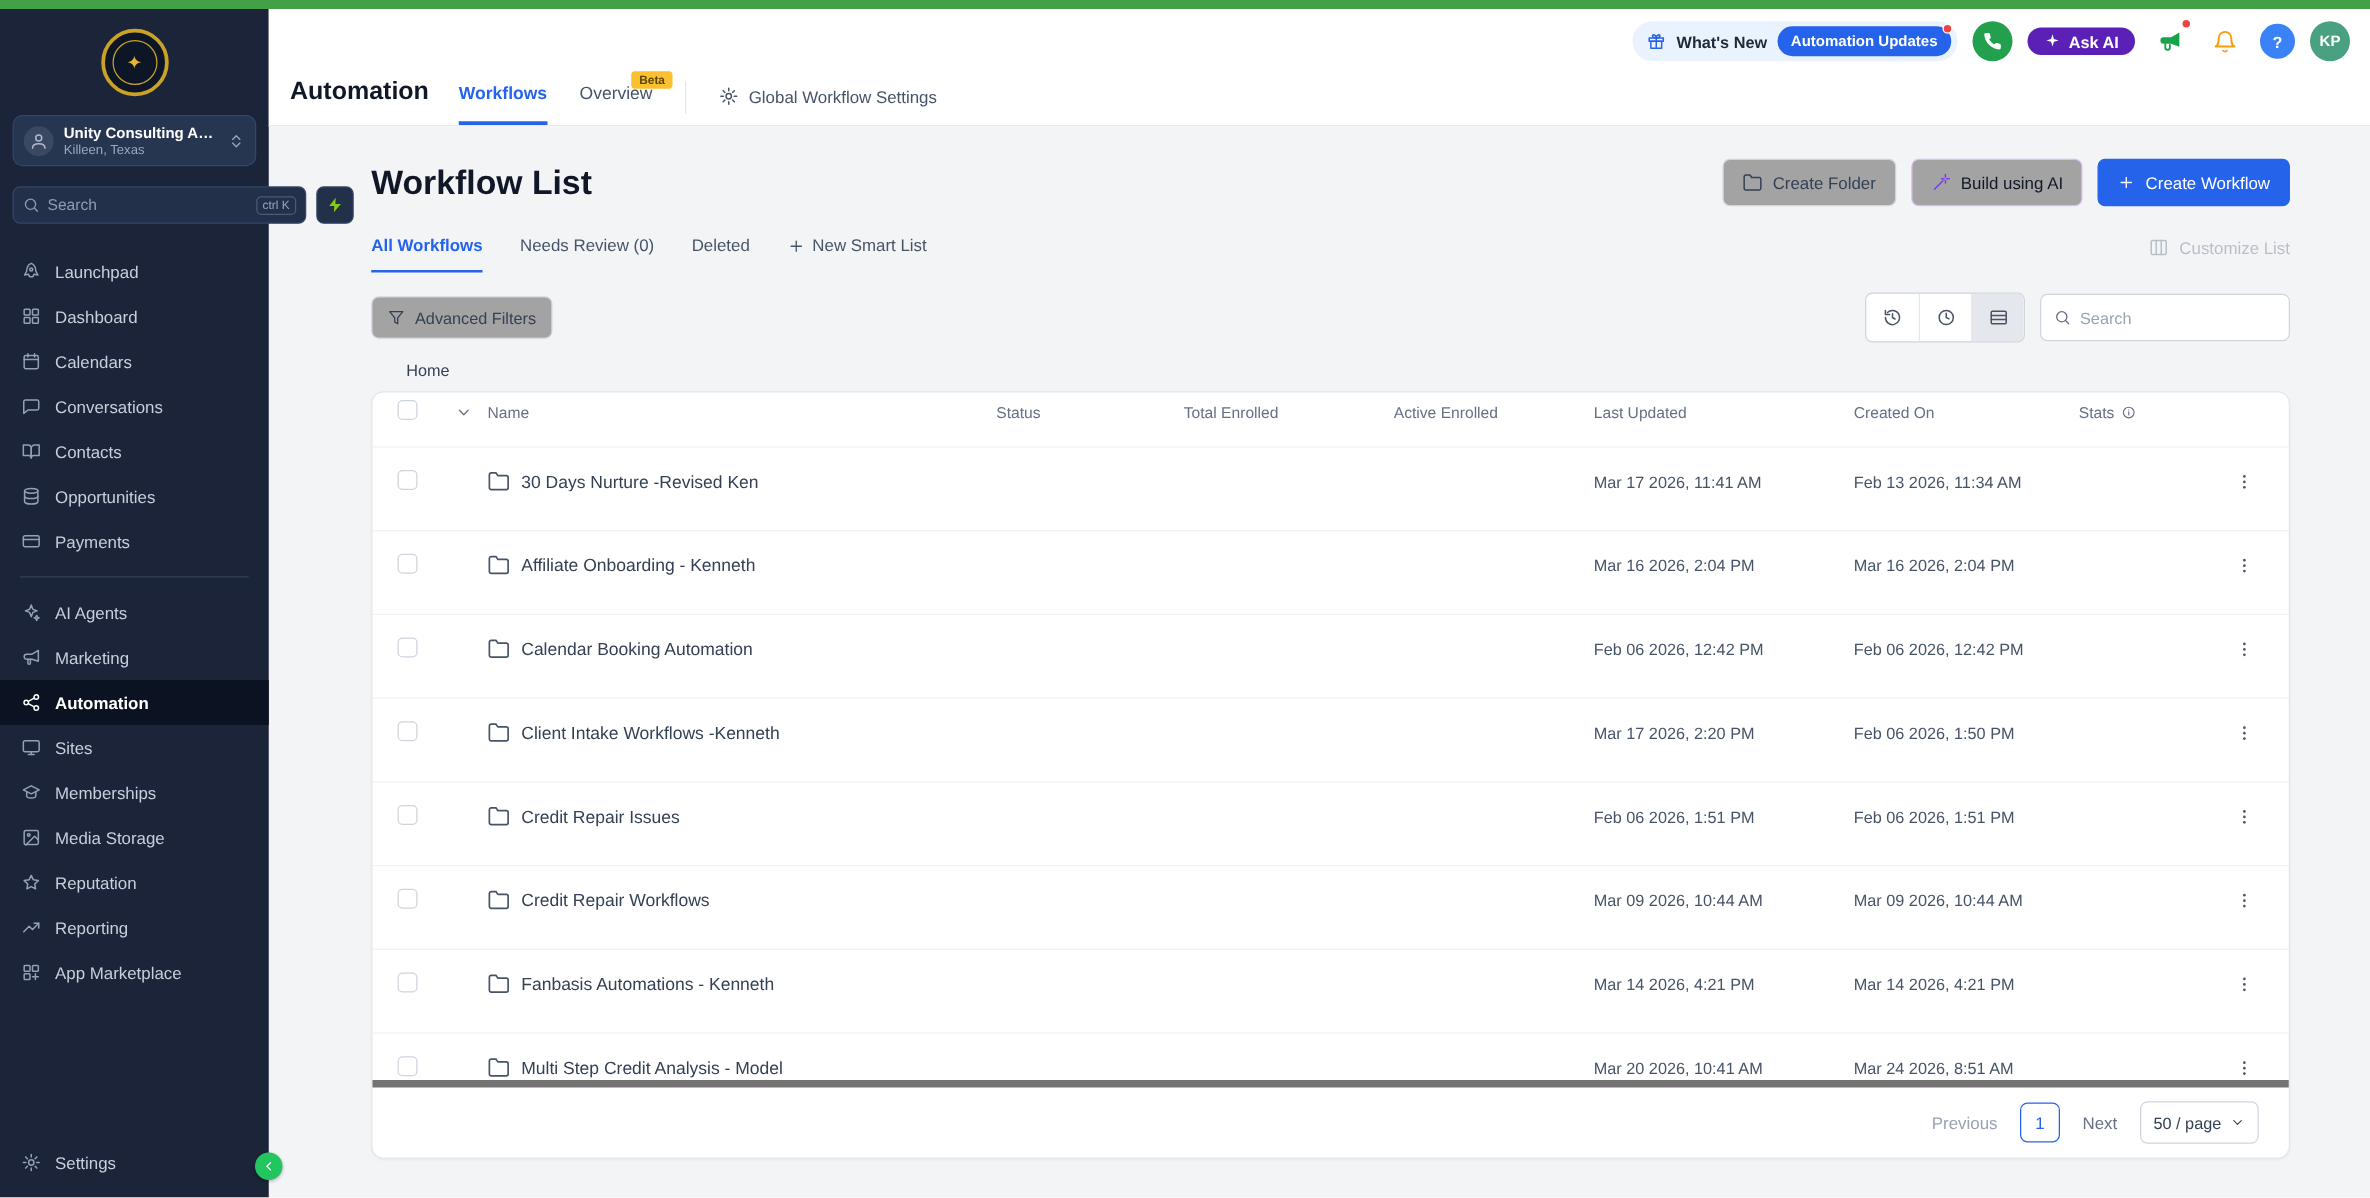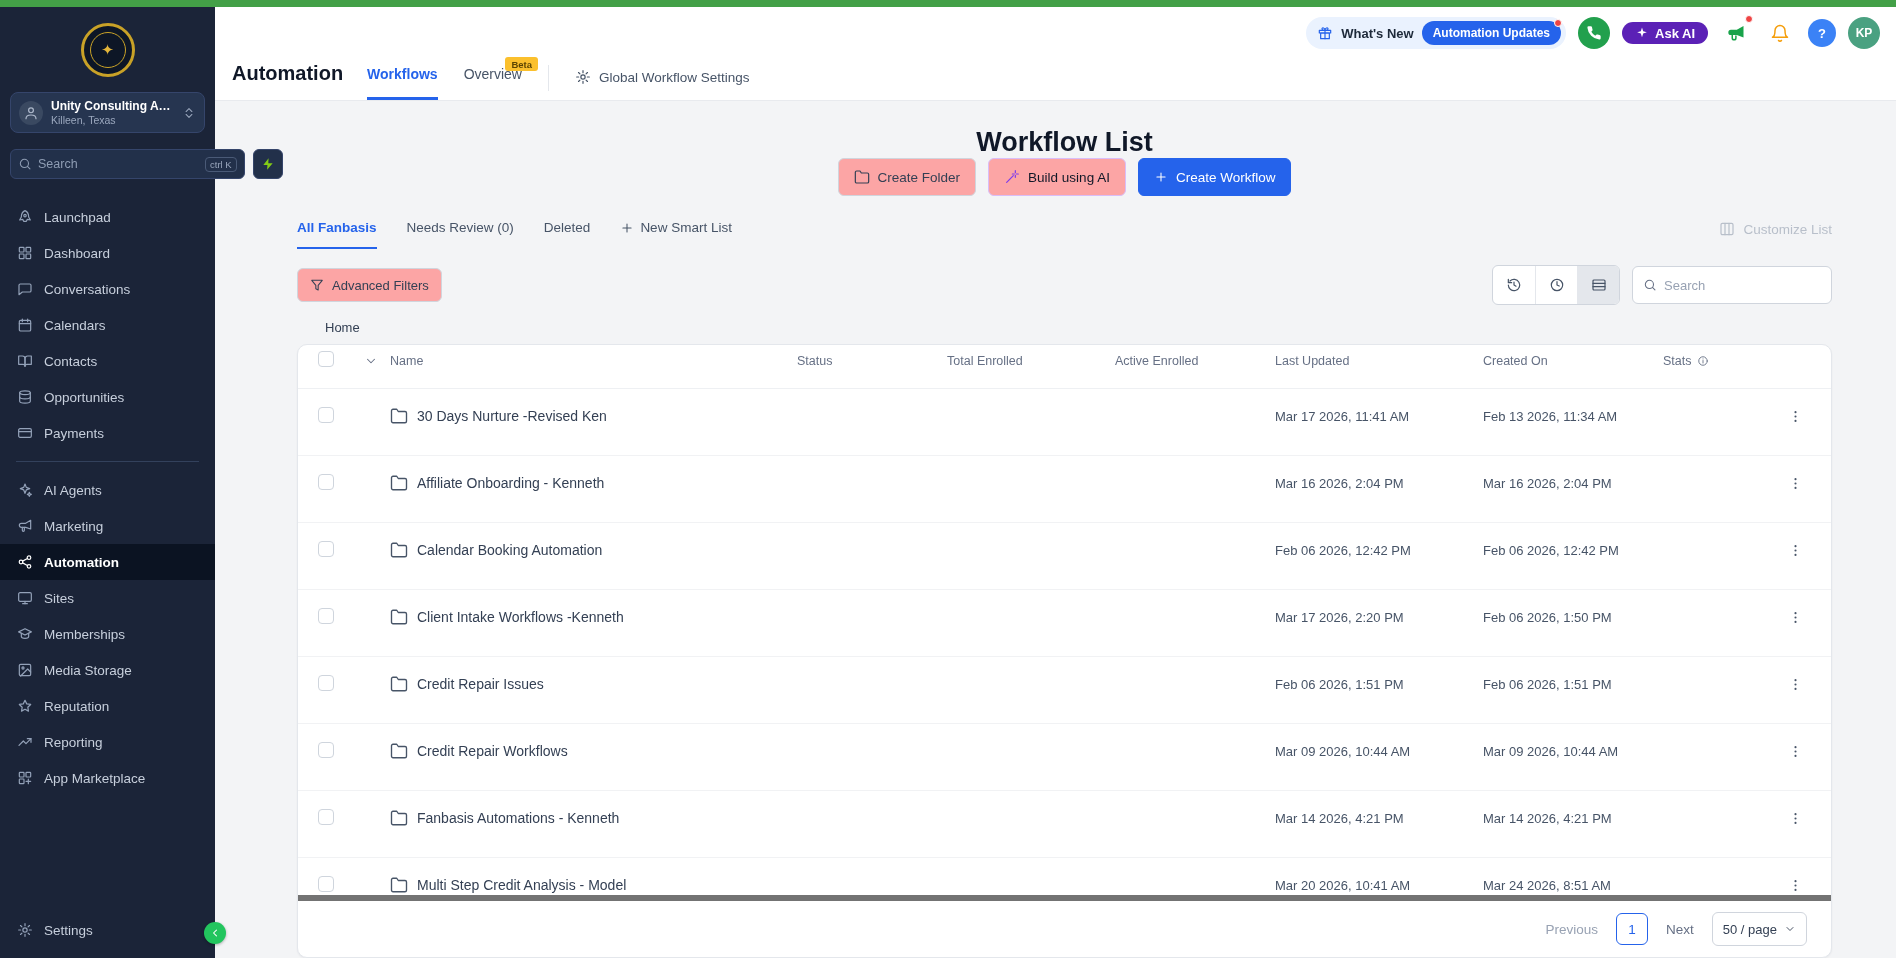--- a/index.html
+++ b/index.html
@@ -66,24 +66,24 @@
   .phone-btn { width:32px; height:32px; border-radius:50%; background:var(--phone-green,#22a04d); color:#fff; display:flex; align-items:center; justify-content:center; padding:8px; }
   .askai { height:22px; border-radius:16px; background:var(--ask-ai-purple,#5b21b6); color:#fff; padding:0 13px; display:flex; align-items:center; gap:6px; font-size:13px; font-weight:600; }
   .ghost-btn { position:relative; width:32px; height:32px; display:flex; align-items:center; justify-content:center; }
   .announce { color:#18a34a; }
   .bell { color:var(--bell-orange,#f59e0b); }
   .help-btn { width:28px; height:28px; border-radius:50%; background:var(--help-blue,#3b82f6); color:#fff; font-size:13px; font-weight:700; display:flex; align-items:center; justify-content:center; }
   .avatar { width:32px; height:32px; border-radius:50%; background:var(--avatar-green,#4aa181); color:#fff; font-size:12px; font-weight:700; display:flex; align-items:center; justify-content:center; cursor:pointer; }
 
   
   .content { flex:1; min-width:0; padding:0 64px 0 82px; }
-  .page-head { display:flex; justify-content:space-between; align-items:center; margin-top:26px;flex-direction:column; }
+  .page-head { display:flex; justify-content:space-between; align-items:center; margin-top:26px; }
   .page-head h1 { font-size:27px; font-weight:700; color:#101828; }
   .head-actions { display:flex; align-items:center; gap:12px; }
-  .btn { height:38px; display:inline-flex; align-items:center; gap:8px; padding:0 15px; border-radius:6px; font-size:13.5px; font-weight:500; border:1px solid #d0d5dd; background:#fca5a5; color:#344054; }
+  .btn { height:38px; display:inline-flex; align-items:center; gap:8px; padding:0 15px; border-radius:6px; font-size:13.5px; font-weight:500; border:1px solid #d0d5dd; background:#a3a3a3; color:#344054; }
   .btn-ai { border-color:#d9bdf8; color:#101828; }
   .btn-ai .wand { color:#7c3aed; }
   .btn-primary { background:var(--accent-blue,#2563eb); border-color:var(--accent-blue,#2563eb); color:#fff; }
   .page-tabs { display:flex; align-items:flex-end; gap:30px; margin-top:24px; }
   .p-tab { padding-bottom:12px; font-size:13.5px; color:#475467; border-bottom:2px solid transparent; cursor:pointer; display:flex; align-items:center; gap:6px; }
   .p-tab.active { color:var(--accent-blue,#2563eb); font-weight:600; border-bottom-color:var(--accent-blue,#2563eb); }
   .customize { margin-left:auto; display:flex; align-items:center; gap:8px; font-size:13.5px; color:#b8bfca; padding-bottom:12px; }
   .filters-row { display:flex; align-items:center; margin-top:16px; }
   .btn-sm { height:34px; padding:0 12px; font-size:13px; }
   .filters-right { margin-left:auto; display:flex; align-items:center; gap:12px; }
@@ -185,35 +185,35 @@
               <rect x="13.5" y="3.5" width="7" height="7" rx="1"></rect>
               <rect x="3.5" y="13.5" width="7" height="7" rx="1"></rect>
               <rect x="13.5" y="13.5" width="7" height="7" rx="1"></rect>
             </svg>
           </span>
         <span>Dashboard</span>
       </div>
       <div class="nav-item">
         <span class="nicon i16">
             <svg class="ic" viewBox="0 0 24 24">
-              <path d="M21 14.5a2 2 0 0 1-2 2H8l-5 4v-14a2 2 0 0 1 2-2h14a2 2 0 0 1 2 2z"></path>
-            </svg>
-          </span>
-        <span>Conversations</span>
-      </div>
-      <div class="nav-item">
-        <span class="nicon i16">
-            <svg class="ic" viewBox="0 0 24 24">
               <rect x="3.5" y="5" width="17" height="16" rx="2"></rect>
               <line x1="8" y1="3" x2="8" y2="7"></line>
               <line x1="16" y1="3" x2="16" y2="7"></line>
               <line x1="3.5" y1="10" x2="20.5" y2="10"></line>
             </svg>
           </span>
         <span>Calendars</span>
+      </div>
+      <div class="nav-item">
+        <span class="nicon i16">
+            <svg class="ic" viewBox="0 0 24 24">
+              <path d="M21 14.5a2 2 0 0 1-2 2H8l-5 4v-14a2 2 0 0 1 2-2h14a2 2 0 0 1 2 2z"></path>
+            </svg>
+          </span>
+        <span>Conversations</span>
       </div>
       <div class="nav-item">
         <span class="nicon i16">
             <svg class="ic" viewBox="0 0 24 24">
               <path d="M2.5 4.5h5.5a4 4 0 0 1 4 4v11.5a3 3 0 0 0-3-3h-6.5z"></path>
               <path d="M21.5 4.5H16a4 4 0 0 0-4 4v11.5a3 3 0 0 1 3-3h6.5z"></path>
             </svg>
           </span>
         <span>Contacts</span>
       </div>
@@ -458,21 +458,21 @@
                   <line x1="5" y1="12" x2="19" y2="12"></line>
                 </svg>
               </span>
             <span>Create Workflow</span>
           </button>
         </div>
       </div>
 
       <div class="page-tabs">
         <div class="p-tab active">
-            <span>All Fanbasis</span>
+            <span>All Workflows</span>
           </div>
         <div class="p-tab">
             <span>Needs Review (0)</span>
           </div>
         <div class="p-tab">
             <span>Deleted</span>
           </div>
         <div class="p-tab">
           <span class="i14">
               <svg class="ic" viewBox="0 0 24 24">

